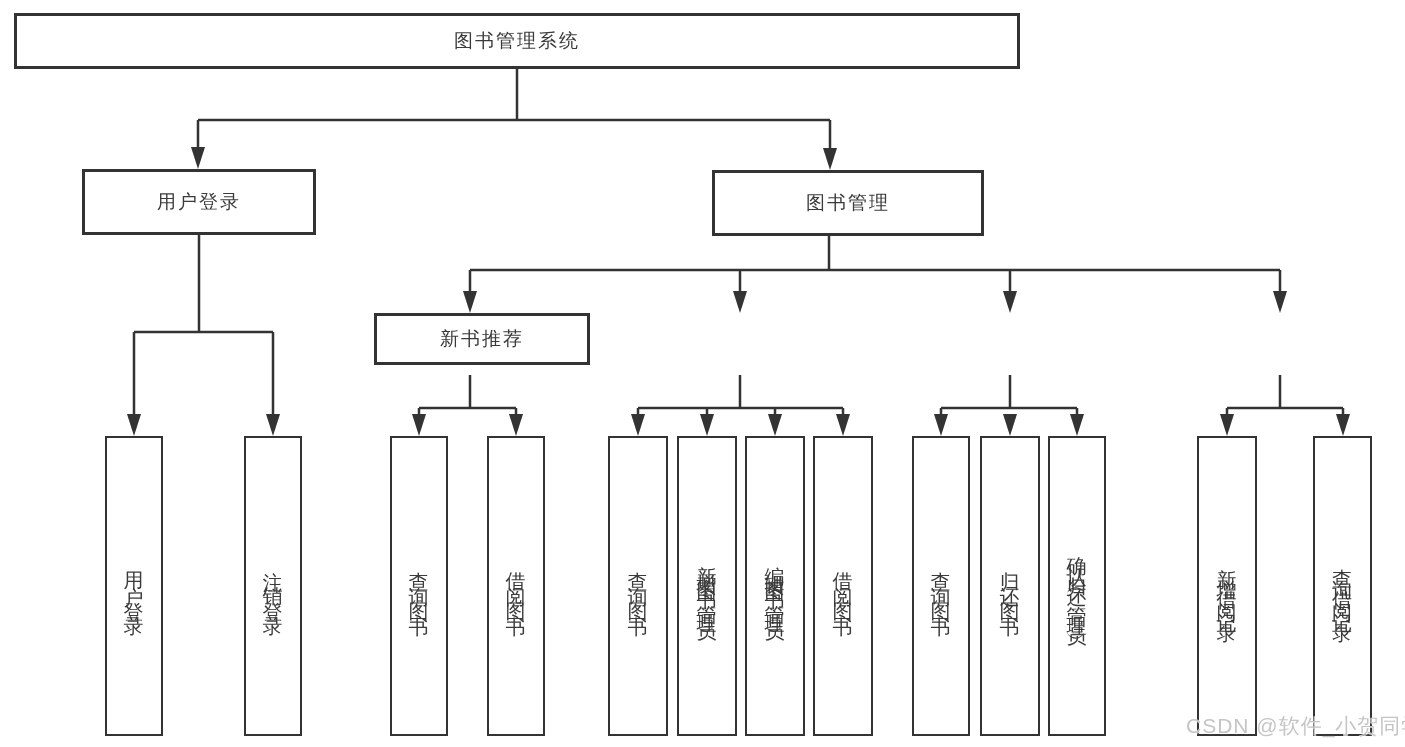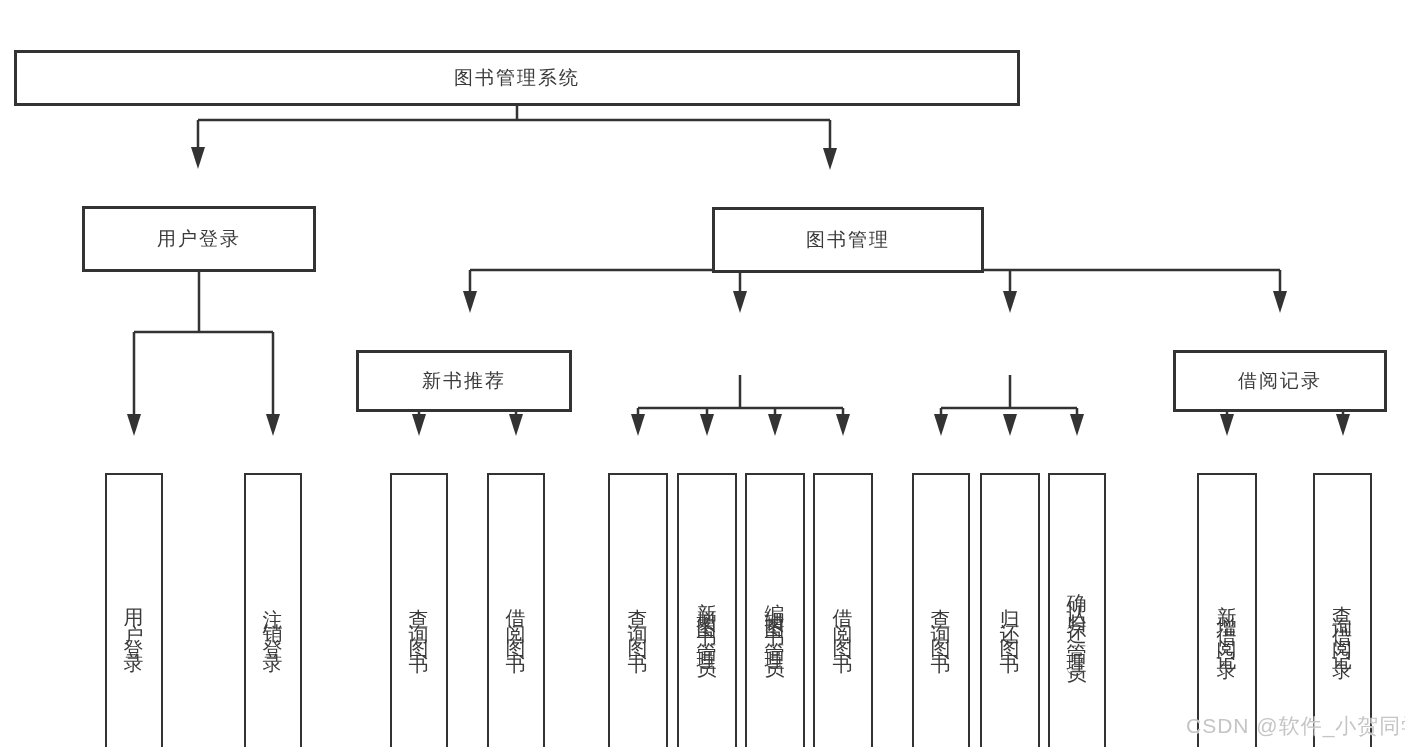--- a/index.html
+++ b/index.html
@@ -28,21 +28,20 @@
     box-sizing: border-box;
     background: #ffffff;
     border: 3px solid var(--line);
     display: flex;
     align-items: center;
     justify-content: center;
     text-align: center;
     font-size: 19px;
     letter-spacing: 2px;
     color: var(--text);
-    margin-top: 37px;
   }
   .leaf {
     border-width: 2.5px;
     writing-mode: vertical-rl;
     text-orientation: mixed;
     font-size: 20px;
     line-height: 1;
   }
   .leaf span { display: inline-block; }
   .s4 { letter-spacing: 15px; }
@@ -102,25 +101,22 @@
     <span>图书管理系统</span>
   </div>
 
   <div class="box" style="left:82px;top:169px;width:234px;height:66px">
     <span>用户登录</span>
   </div>
   <div class="box" style="left:712px;top:170px;width:272px;height:66px">
     <span>图书管理</span>
   </div>
 
-  <div class="box" style="left:356px;top:313px;width:216px;height:62px">
+  <div class="box" style="left:374px;top:313px;width:216px;height:52px">
     <span>新书推荐</span>
-  </div>
-  <div class="box" style="left:1173px;top:313px;width:214px;height:62px">
-    <span>借阅记录</span>
   </div>
 
   <div class="box leaf s4" style="left:105px;top:436px;width:58px;height:300px">
     <span>用户登录</span>
   </div>
   <div class="box leaf s4" style="left:244px;top:436px;width:58px;height:300px">
     <span>注销登录</span>
   </div>
 
   <div class="box leaf s4" style="left:390px;top:436px;width:58px;height:300px">

